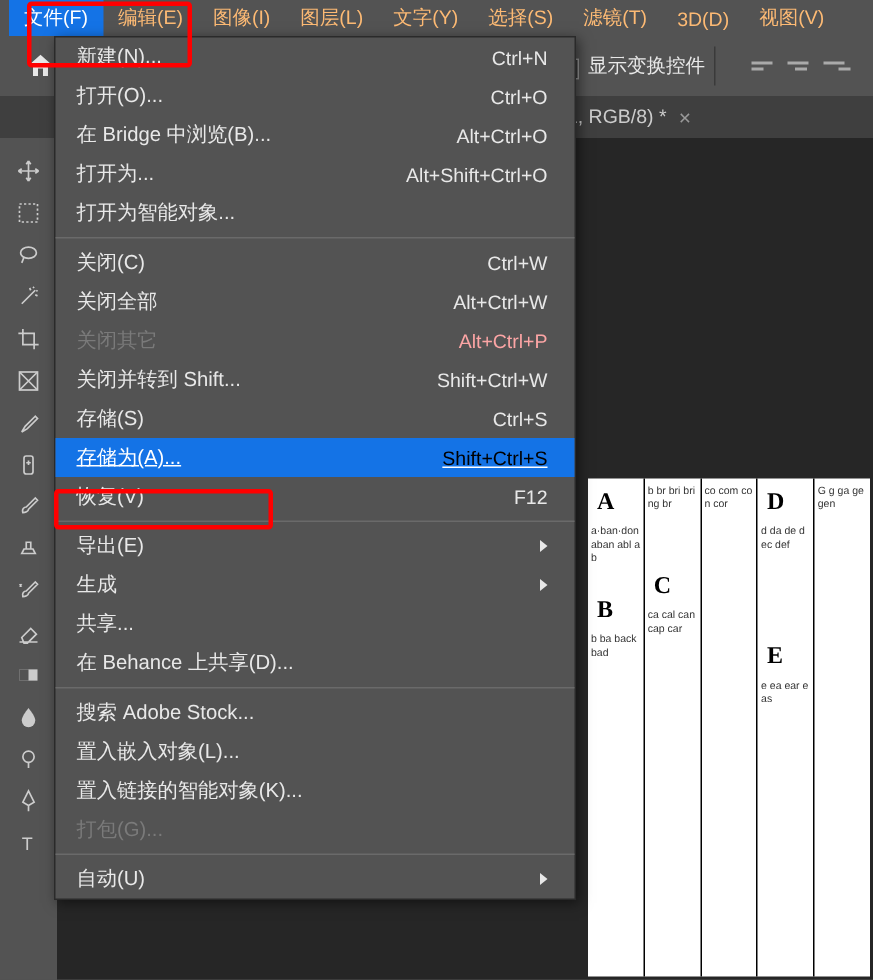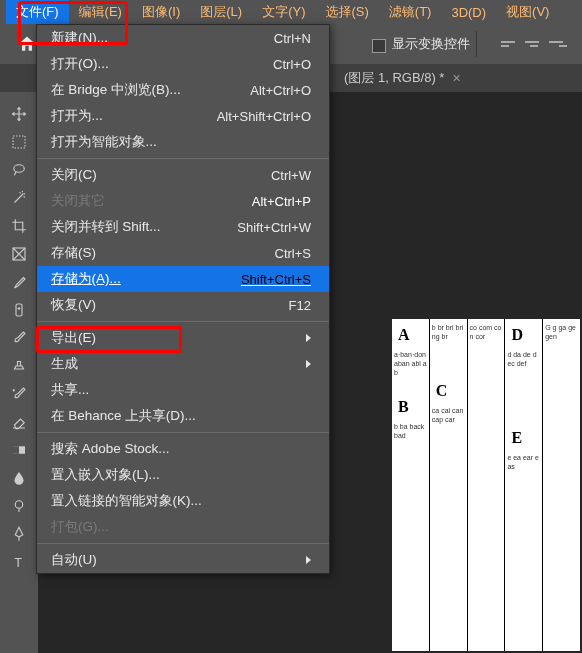--- a/index.html
+++ b/index.html
@@ -26,26 +26,26 @@
 .tool { width: 34px; height: 28px; display: flex; align-items: center; justify-content: center; color: #ccc; cursor: default; position: relative; }
 .tool svg { width: 18px; height: 18px; }
 
 .canvas-area { position: absolute; left: 38px; top: 92px; right: 0; bottom: 0; background: #262626; z-index: 0; }
 .doc-image { position: absolute; left: 392px; top: 319px; width: 188px; height: 332px; background: #fff; display: flex; }
 .doc-col { flex: 1; border-right: 1px solid #000; padding: 4px 2px; font-size: 9px; line-height: 1.3; color: #000; overflow: hidden; }
 .doc-col:last-child { border-right: none; }
 .doc-letter { font-size: 16px; font-weight: bold; font-family: "Times New Roman", serif; margin: 2px 0 4px 4px; }
 .doc-subtext { font-size: 7px; color: #333; word-break: break-all; }
 
-.file-menu { position: absolute; left: 36px; top: 24px; width: 294px; background: #535353; border: 1px solid #2a2a2a; box-shadow: 2px 2px 8px rgba(0,0,0,.5); z-index: 200; }
+.file-menu { position: absolute; left: 36px; top: 24px; width: 348px; background: #535353; border: 1px solid #2a2a2a; box-shadow: 2px 2px 8px rgba(0,0,0,.5); z-index: 200; }
 .menu-item { display: flex; justify-content: space-between; align-items: center; padding: 4px 18px 4px 14px; color: #e8e8e8; font-size: 13.5px; cursor: default; height: 26px; }
 .menu-item.disabled { color: #7a7a7a; }
 .menu-item.highlighted { background: #1473e6; color: #fff; text-decoration: underline; }
 .menu-shortcut { color: #e8e8e8; font-size: 13px; }
-.menu-item.disabled .menu-shortcut { color: #ffffff; }
+.menu-item.disabled .menu-shortcut { color: #fca5a5; }
 .menu-item.highlighted .menu-shortcut { color: #000000; }
 .menu-sep { height: 1px; background: #6a6a6a; margin: 3px 0; }
 .submenu-arrow { width: 0; height: 0; border-top: 4px solid transparent; border-bottom: 4px solid transparent; border-left: 5px solid #e8e8e8; margin-left: auto; }
 
 .annotation { position: absolute; border: 3px solid #f00; z-index: 300; pointer-events: none; }
 .anno-1 { left: 18px; top: 1px; width: 110px; height: 44px; border-radius: 3px; }
 .anno-2 { left: 36px; top: 326px; width: 146px; height: 27px; border-radius: 3px; }
 </style>
 </head>
 <body>
@@ -234,20 +234,24 @@
       <span class="menu-shortcut">Alt+Shift+Ctrl+O</span>
     </div>
     <div class="menu-item">
       <span>打开为智能对象...</span>
     </div>
     <div class="menu-sep"></div>
     <div class="menu-item">
       <span>关闭(C)</span>
       <span class="menu-shortcut">Ctrl+W</span>
     </div>
+    <div class="menu-item">
+      <span>关闭全部</span>
+      <span class="menu-shortcut">Alt+Ctrl+W</span>
+    </div>
     <div class="menu-item disabled">
       <span>关闭其它</span>
       <span class="menu-shortcut">Alt+Ctrl+P</span>
     </div>
     <div class="menu-item">
       <span>关闭并转到 Shift...</span>
       <span class="menu-shortcut">Shift+Ctrl+W</span>
     </div>
     <div class="menu-item">
       <span>存储(S)</span>

